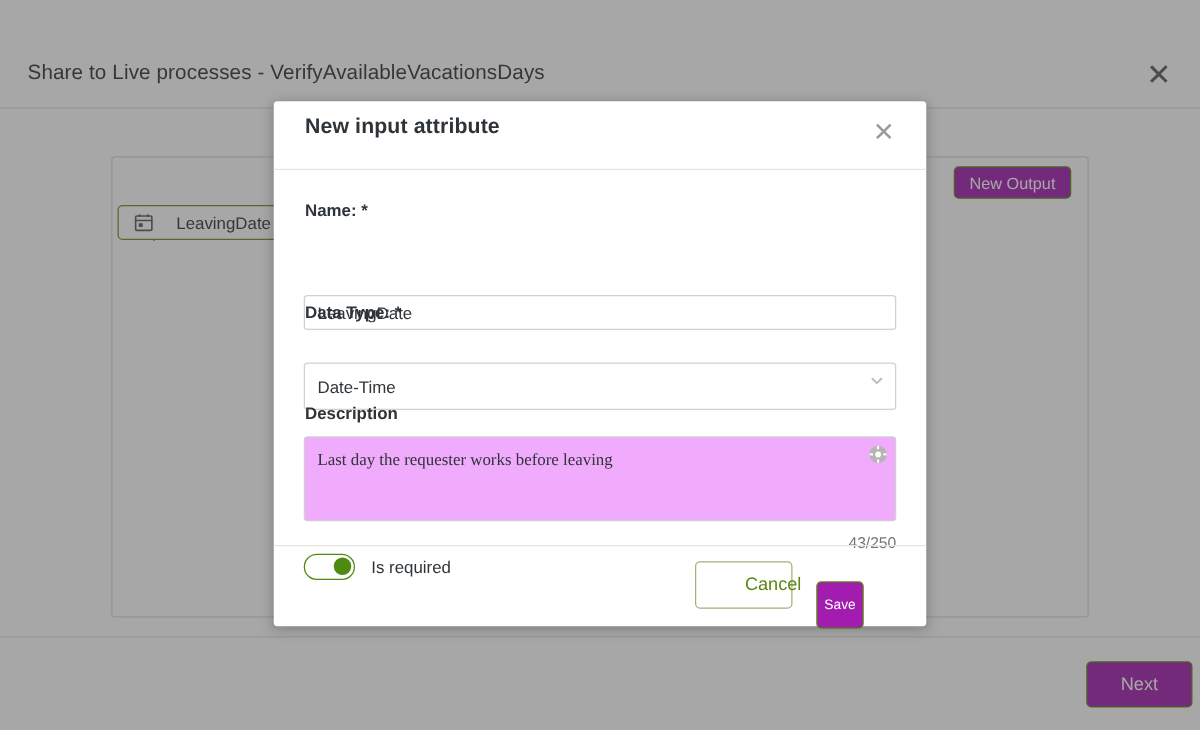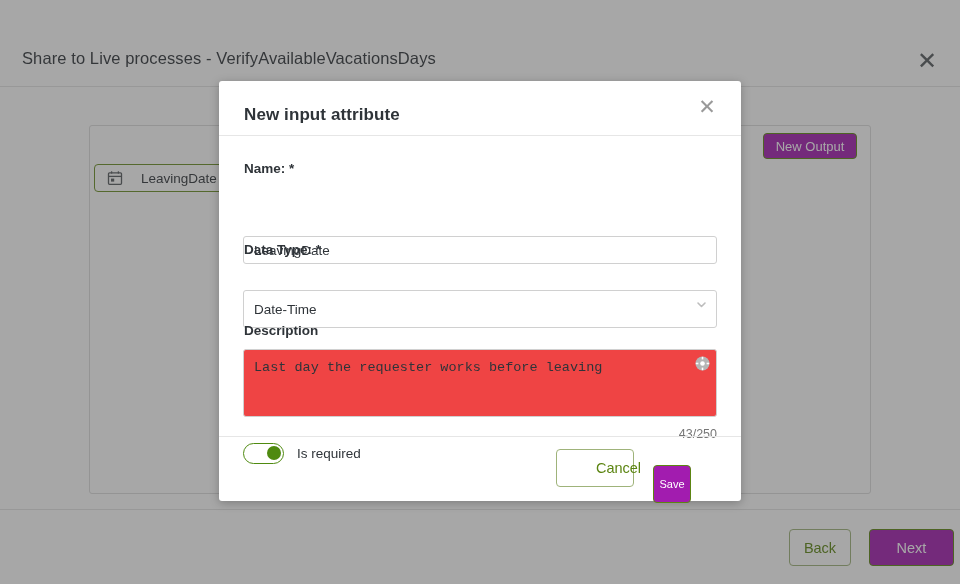--- a/index.html
+++ b/index.html
@@ -184,21 +184,21 @@
     box-sizing: border-box;
   }
   .modal-header {
     position: relative;
     height: 54px;
     border-bottom: 1px solid #e6e6e6;
   }
   .modal-title {
     position: absolute;
     left: 25px;
-    top: 24px;
+    top: 10px;
     font-size: 17px;
     color: #2f3439;
     font-weight: 600;
     letter-spacing: 0.1px;
   }
   .modal-close {
     position: absolute;
     right: 22px;
     top: 14px;
     width: 24px;
@@ -281,23 +281,23 @@
     left: 24px;
     top: 213px;
     width: 474px;
     height: 68px;
   }
   .textarea-box {
     width: 100%;
     height: 100%;
     border: 1px solid #d0d0d0;
     border-radius: 3px;
-    background: #ef4444;
-    box-sizing: border-box;
-    font-family: Liberation Mono, monospace;
+    background: #f0abfc;
+    box-sizing: border-box;
+    font-family: Liberation Serif, serif;
     font-size: 13.5px;
     color: #2f3439;
     padding: 9px 32px 9px 10px;
     resize: none;
     outline: none;
     line-height: 1.35;
   }
   .ta-handle {
     position: absolute;
     right: 7px;
@@ -399,21 +399,20 @@
           <rect x="4" y="8.6" width="3.2" height="3" fill="currentColor" stroke="none"></rect>
         </svg>
       </span>
       <span class="chip-label">LeavingDate *</span>
     </div>
   </div>
 
   <div class="btn btn-green new-output-btn">New Output</div>
 
   <div class="footerbar"></div>
-  <div class="btn btn-outline back-btn">Back</div>
   <div class="btn btn-green next-btn">Next</div>
 </div>
 
 <div class="scrim"></div>
 
 <div class="modal">
 
   <div class="modal-header">
     <div class="modal-title">New input attribute</div>
     <div class="modal-close">✕</div>

